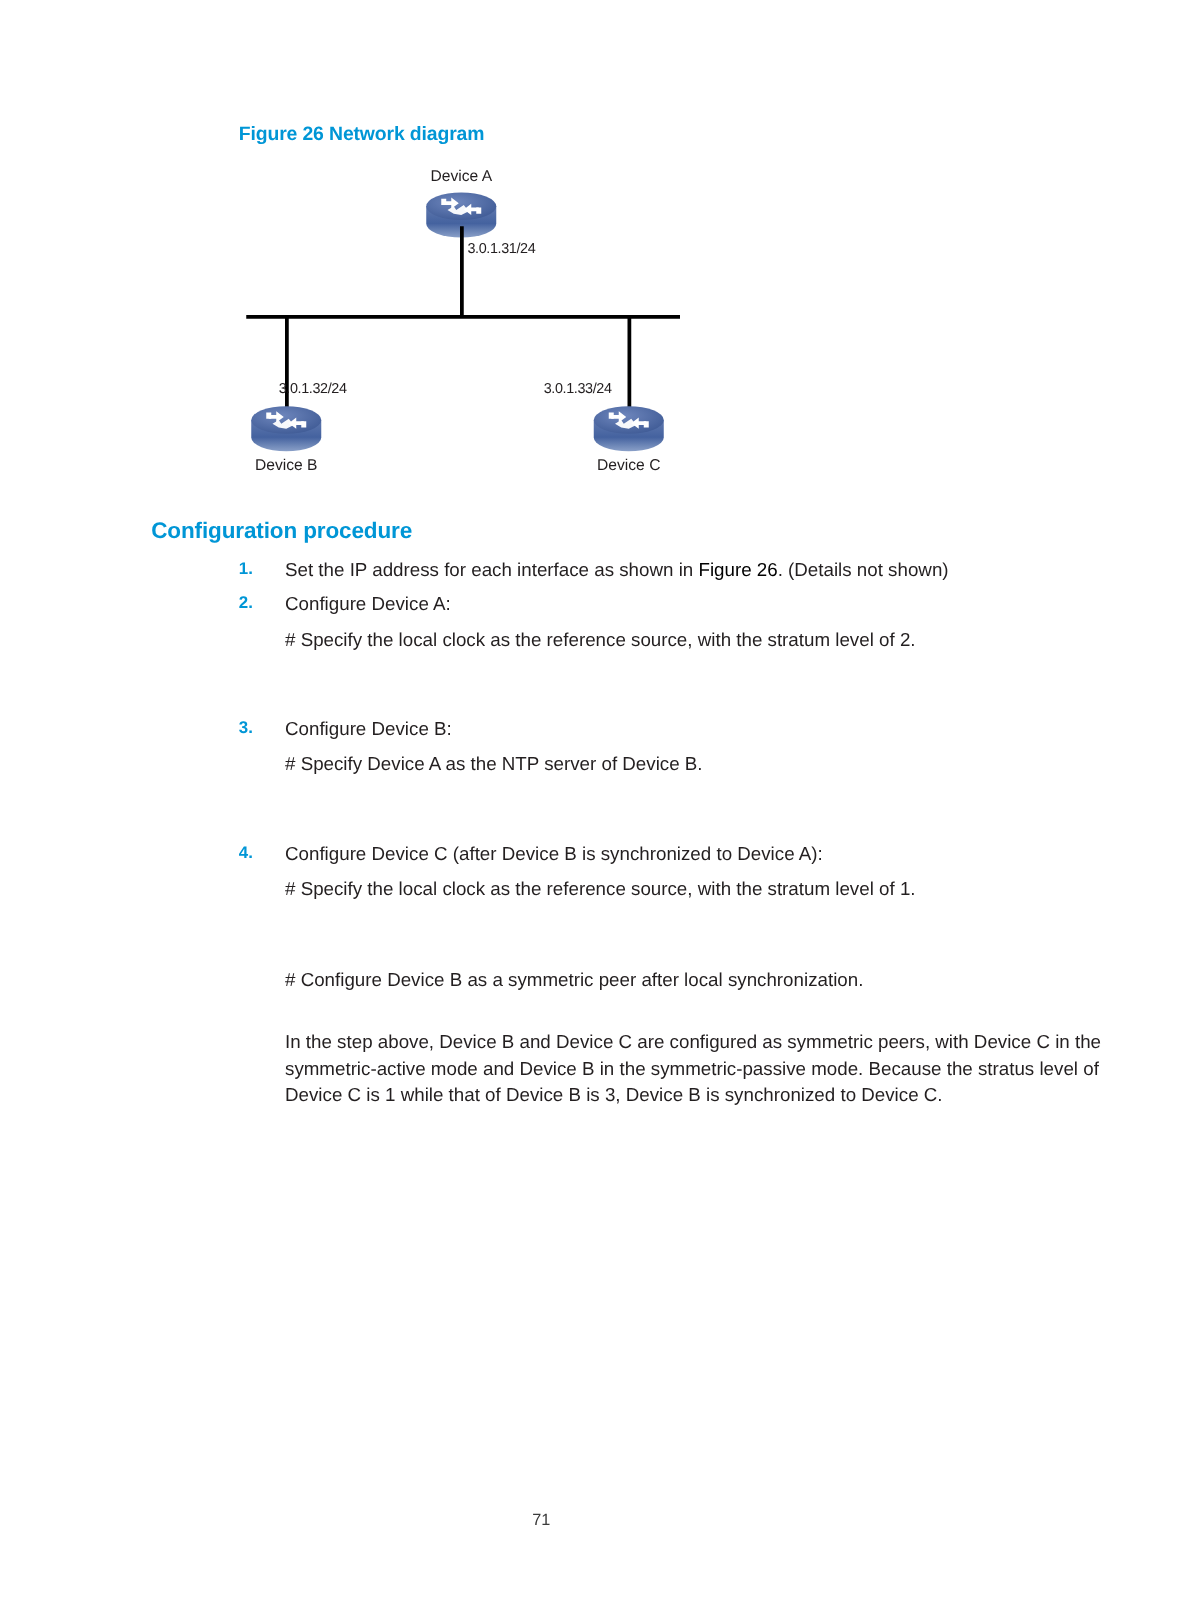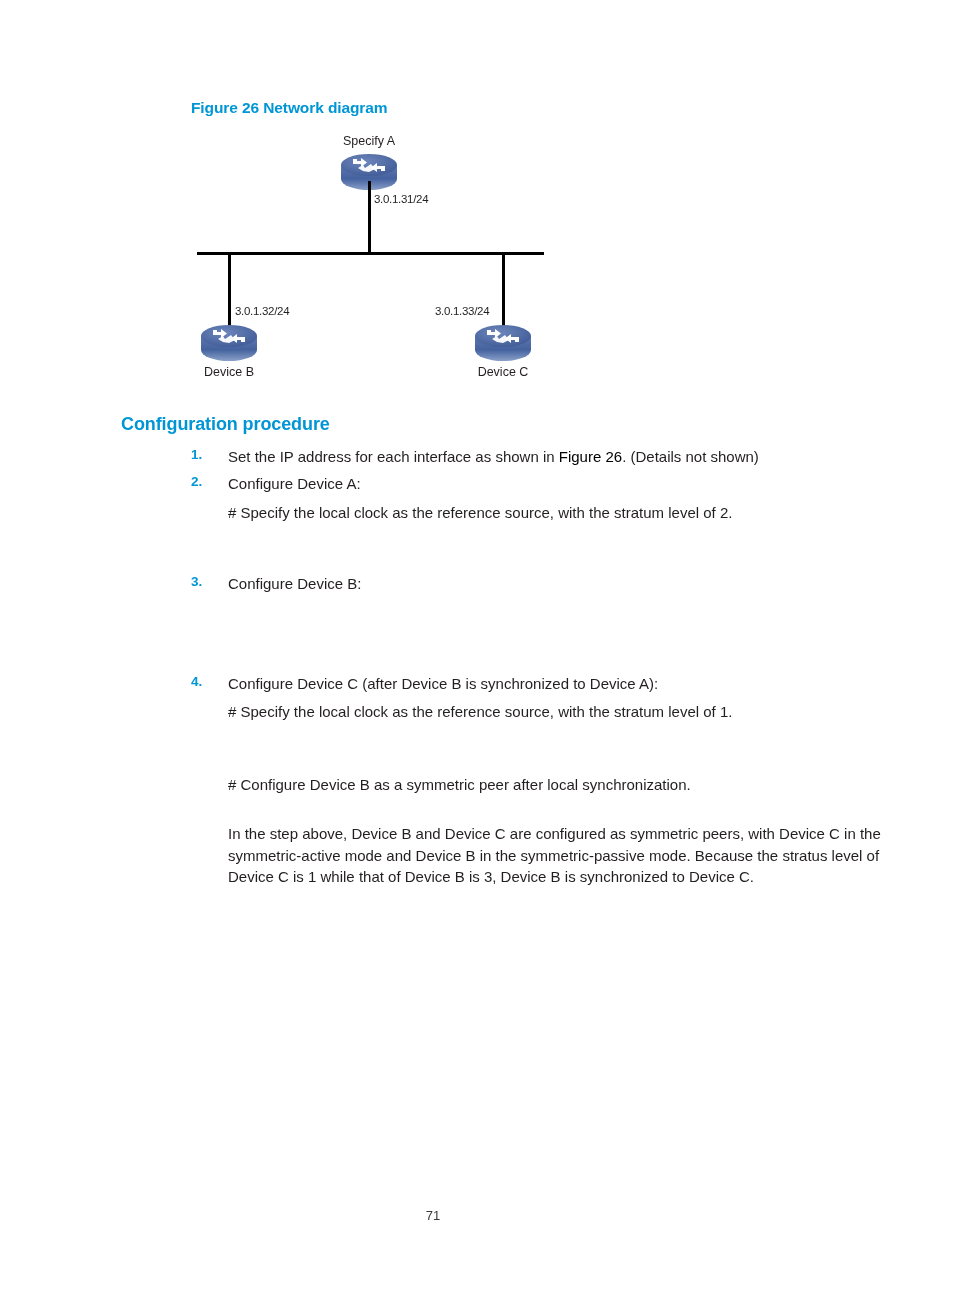--- a/index.html
+++ b/index.html
@@ -130,21 +130,21 @@
 </style>
 </head>
 <body>
 
 <div id="page">
 
   <div class="fig-caption">Figure 26 Network diagram</div>
 
   <div class="diagram">
 
-    <div class="node-label" style="left:300px; top:9px; width:76px;">Specify A</div>
+    <div class="node-label" style="left:300px; top:9px; width:76px;">Device A</div>
 
     <div class="router" style="left:308px; top:27px;">
       <svg width="60" height="40" viewBox="0 0 60 40" xmlns="http://www.w3.org/2000/svg">
         <defs>
           <linearGradient id="cylBodyA" x1="0" y1="0" x2="0" y2="1">
             <stop offset="0%" stop-color="#5f78ae"></stop>
             <stop offset="55%" stop-color="#44629f"></stop>
             <stop offset="100%" stop-color="#8aa0c8"></stop>
           </linearGradient>
           <radialGradient id="cylTopA" cx="0.42" cy="0.35" r="0.75">
@@ -167,21 +167,21 @@
     <div class="wire wire-v" style="left:337px; top:56px; height:73px;"></div>
 
     <div class="ip-label" style="left:343px; top:68px;">3.0.1.31/24</div>
 
     <div class="wire wire-h" style="left:166px; top:127px; width:347px;"></div>
 
     <div class="wire wire-v" style="left:197px; top:127px; height:93px;"></div>
 
     <div class="wire wire-v" style="left:471px; top:127px; height:93px;"></div>
 
-    <div class="ip-label" style="left:204px; top:180px;">3.0.1.32/24</div>
+    <div class="ip-label" style="left:192px; top:180px;">3.0.1.32/24</div>
 
     <div class="ip-label" style="left:404px; top:180px;">3.0.1.33/24</div>
 
     <div class="router" style="left:168px; top:198px;">
       <svg width="60" height="40" viewBox="0 0 60 40" xmlns="http://www.w3.org/2000/svg">
         <defs>
           <linearGradient id="cylBodyB" x1="0" y1="0" x2="0" y2="1">
             <stop offset="0%" stop-color="#5f78ae"></stop>
             <stop offset="55%" stop-color="#44629f"></stop>
             <stop offset="100%" stop-color="#8aa0c8"></stop>
@@ -244,20 +244,21 @@
     <div class="step-text">Configure Device A:</div>
   </div>
 
   <div class="sub-text" style="top:502px;"># Specify the local clock as the reference source, with the stratum level of 2.</div>
 
   <div class="step" style="top:574px;">
     <div class="step-num">3.</div>
     <div class="step-text">Configure Device B:</div>
   </div>
 
+  <div class="sub-text" style="top:601px;"># Specify Device A as the NTP server of Device B.</div>
 
   <div class="step" style="top:674px;">
     <div class="step-num">4.</div>
     <div class="step-text">Configure Device C (after Device B is synchronized to Device A):</div>
   </div>
 
   <div class="sub-text" style="top:701px;"># Specify the local clock as the reference source, with the stratum level of 1.</div>
 
   <div class="sub-text" style="top:774px;"># Configure Device B as a symmetric peer after local synchronization.</div>
 

